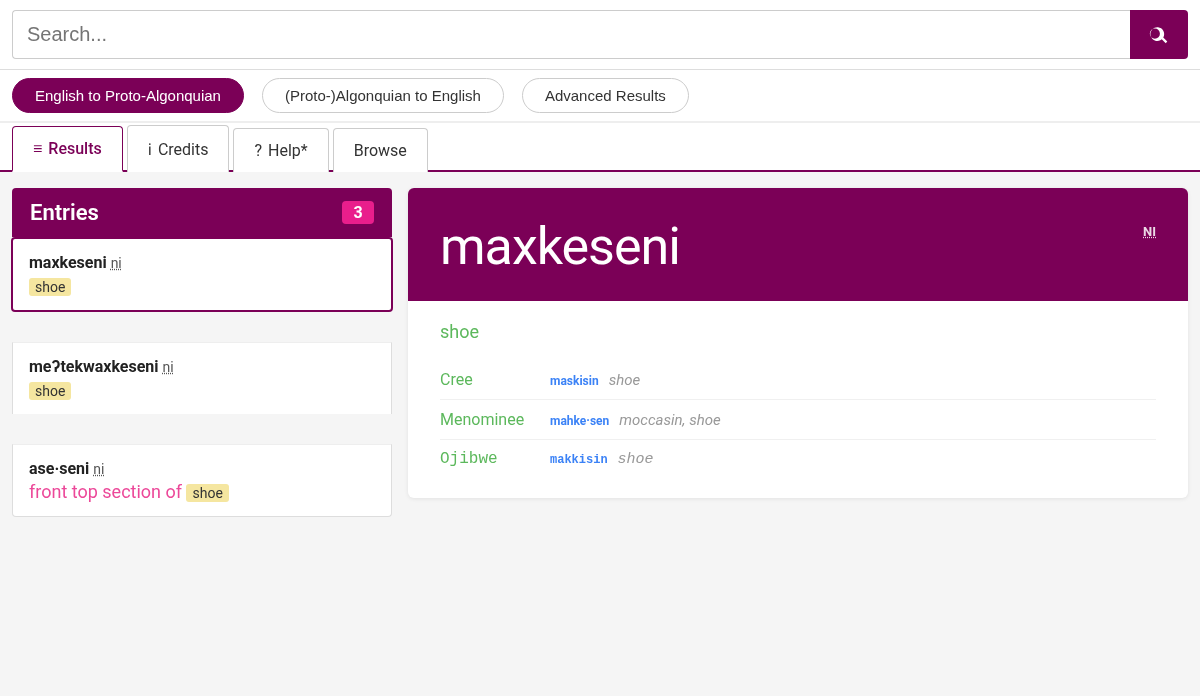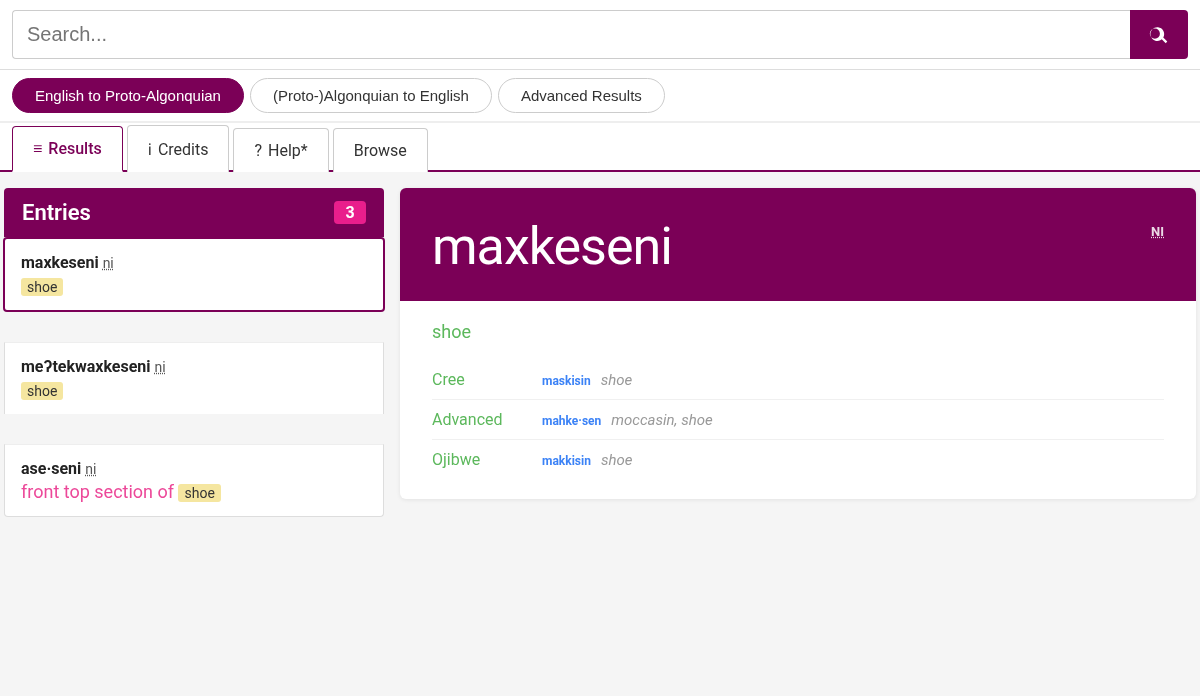--- a/index.html
+++ b/index.html
@@ -44,21 +44,21 @@
       height: 22px;
       fill: white;
     }
 
     
     .mode-tabs {
       display: flex;
       align-items: center;
       background: white;
       padding: 8px 12px;
-      gap: 0;
+      gap: 12px;
       border-bottom: 2px solid #eee;
     }
     .mode-tab {
       padding: 8px 22px;
       font-size: 15px;
       cursor: pointer;
       border: 1px solid #ccc;
       border-radius: 20px;
       margin-right: 6px;
       background: white;
@@ -102,21 +102,21 @@
       font-weight: 500;
       z-index: 1;
     }
     .nav-tab-icon {
       font-size: 16px;
     }
 
     
     .main-content {
       display: flex;
-      padding: 16px 4px;
+      padding: 16px 12px;
       gap: 16px;
       background: #f5f5f5;
     }
 
     
     .left-panel {
       width: 380px;
       flex-shrink: 0;
     }
 
@@ -232,20 +232,21 @@
     .lang-entry {
       display: flex;
       align-items: baseline;
       gap: 10px;
       padding: 10px 0;
       border-bottom: 1px solid #f0f0f0;
       font-size: 16px;
     }
     .lang-entry:last-child {
       border-bottom: none;
+      font-family: Liberation Mono, monospace;
     }
     .lang-name {
       color: #5cb85c;
       min-width: 100px;
       font-size: 16px;
     }
     .lang-word {
       font-weight: 700;
       color: #3b82f6;
       font-size: 12px;
@@ -340,21 +341,21 @@
       <div class="entry-detail-body">
         <div class="entry-gloss-main">shoe</div>
 
         <div class="lang-entry">
           <span class="lang-name">Cree</span>
           <span class="lang-word">maskisin</span>
           <span class="lang-gloss">shoe</span>
         </div>
 
         <div class="lang-entry">
-          <span class="lang-name">Advanced</span>
+          <span class="lang-name">Menominee</span>
           <span class="lang-word">mahke·sen</span>
           <span class="lang-gloss">moccasin, shoe</span>
         </div>
 
         <div class="lang-entry">
           <span class="lang-name">Ojibwe</span>
           <span class="lang-word">makkisin</span>
           <span class="lang-gloss">shoe</span>
         </div>
       </div>

